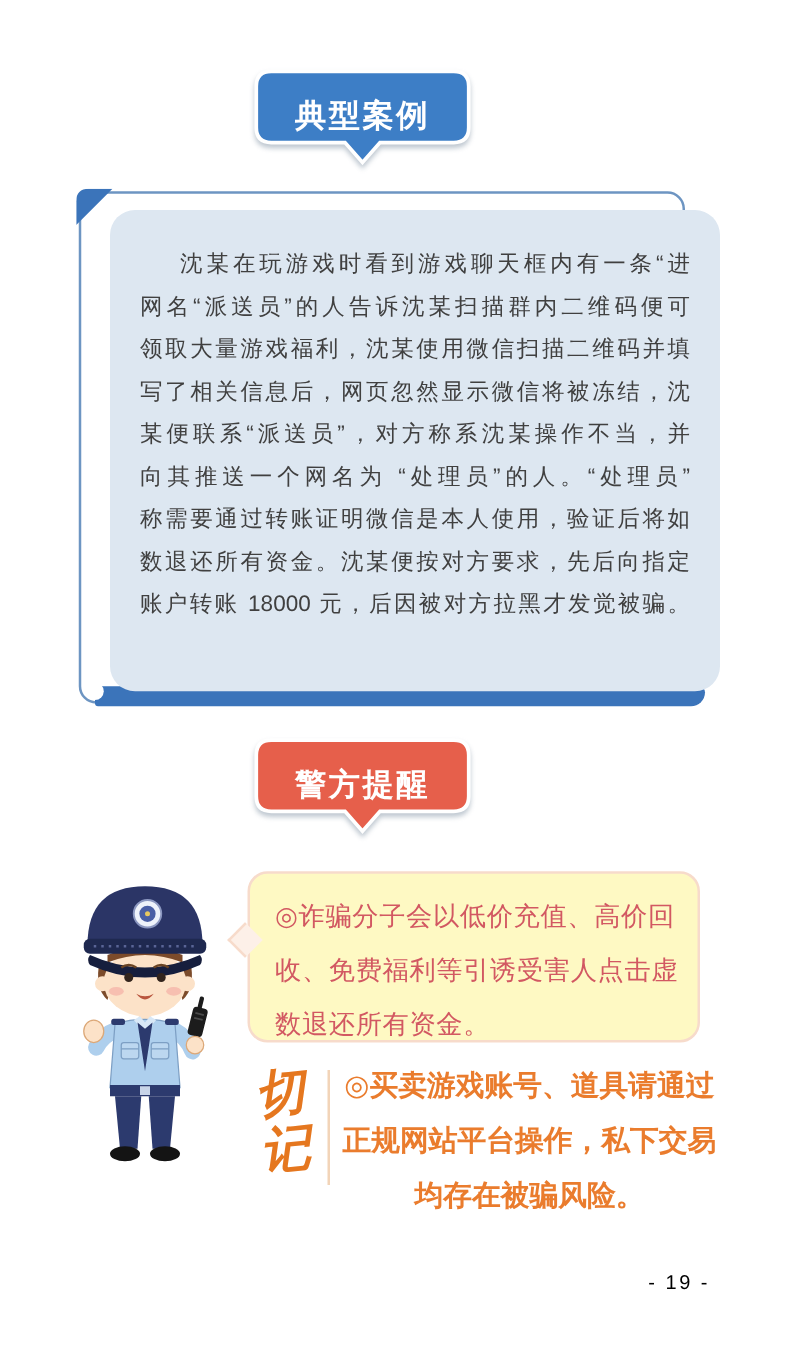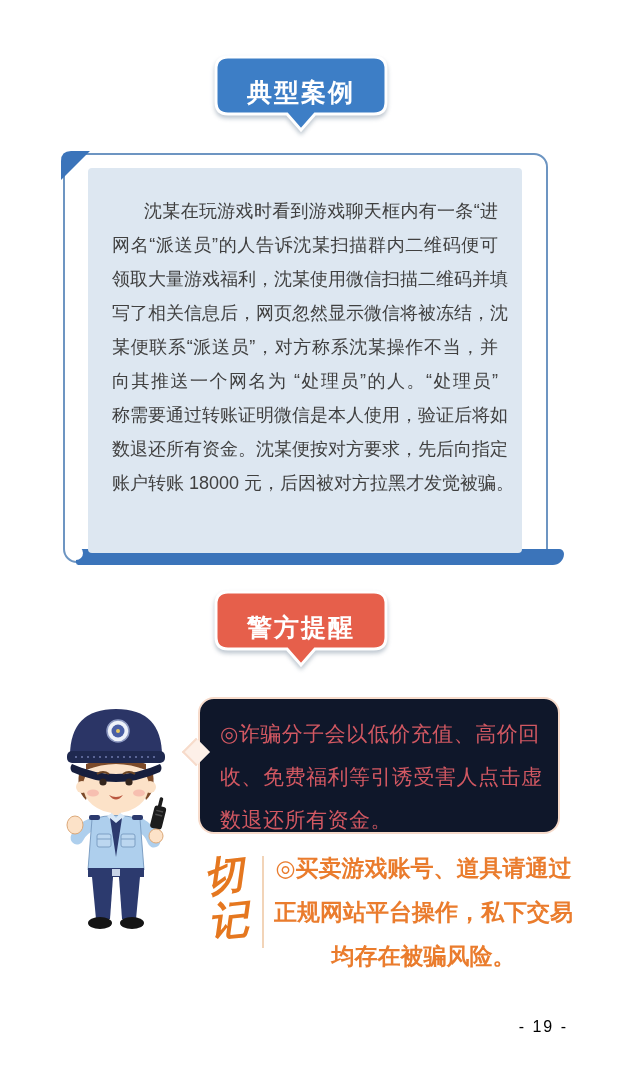--- a/index.html
+++ b/index.html
@@ -4,21 +4,21 @@
 <style>
   * { margin: 0; padding: 0; box-sizing: border-box; }
   html, body { background: #ffffff; }
   body {
     font-family: "Liberation Sans", "DejaVu Sans", sans-serif;
     width: 630px; height: 1080px; position: relative; overflow: hidden;
   }
   #page { position: absolute; inset: 0; background: #ffffff; }
 
   
-  .banner { position: absolute; left: 213px; width: 176px; height: 80px; }
+  .banner { position: absolute; left: 202px; width: 176px; height: 80px; }
   .banner svg { display: block; filter: drop-shadow(0 3px 2px rgba(110,130,150,.45)); }
   .banner text {
     font-family: "Liberation Sans", "DejaVu Sans", sans-serif;
     font-size: 25px; font-weight: bold; fill: #ffffff; letter-spacing: 2px;
   }
   #case-banner { top: 54px; }
   #reminder-banner { top: 589px; }
 
   
   #card-frame {
@@ -28,37 +28,37 @@
   #card-fold { position: absolute; left: 61px; top: 151px; }
   #card-bar {
     position: absolute; left: 76px; top: 549px; width: 488px; height: 16px;
     background: #3b74ba; border-radius: 2px 6px 14px 3px;
   }
   #card-bar-notch {
     position: absolute; left: 69px; top: 546px; width: 14px; height: 14px;
     background: #ffffff; border-radius: 50%;
   }
   #card-inner {
-    position: absolute; left: 88px; top: 168px; width: 434px; height: 385px;
-    background: #dde7f1; border-radius: 4px;
+    position: absolute; left: 88px; top: 168px; width: 488px; height: 385px;
+    background: #dde7f1; border-radius: 20px;
     padding: 26px 24px 0 24px;
   }
   .case-line {
     font-size: 18px; line-height: 34px; height: 34px; color: #404040;
     text-align: justify; text-align-last: justify; white-space: nowrap;
   }
   .case-line.first { padding-left: 32px; }
 
   
   #officer { position: absolute; left: 46px; top: 694px; }
 
   
   #bubble {
     position: absolute; left: 198px; top: 697px; width: 362px; height: 137px;
-    background: #0f172a; border: 2px solid #f7dbcb; border-radius: 16px;
+    background: #fef9c3; border: 2px solid #f7dbcb; border-radius: 16px;
     padding: 13px 14px 0 20px;
   }
   #bubble-tail {
     position: absolute; left: 186px; top: 742px; width: 20px; height: 20px;
     background: #fdf0e8; transform: rotate(45deg);
     border-left: 2px solid #f7dbcb; border-bottom: 2px solid #f7dbcb;
     z-index: 2;
   }
   .bubble-line {
     font-size: 21px; line-height: 43px; color: #d25862;

